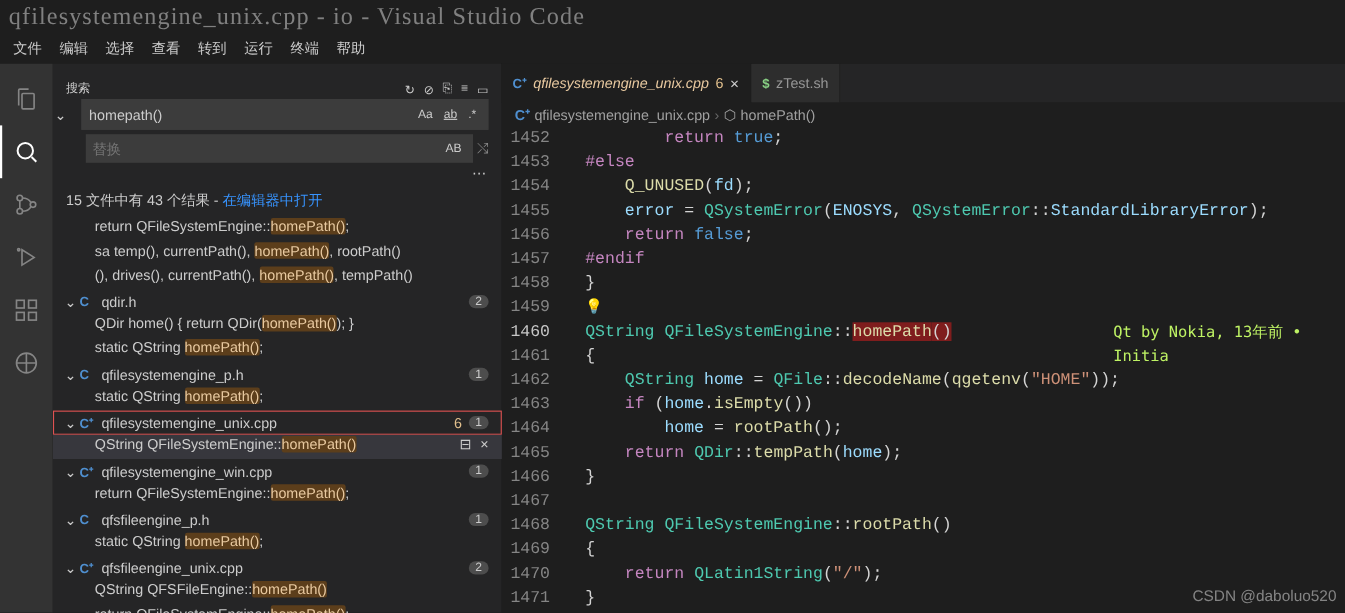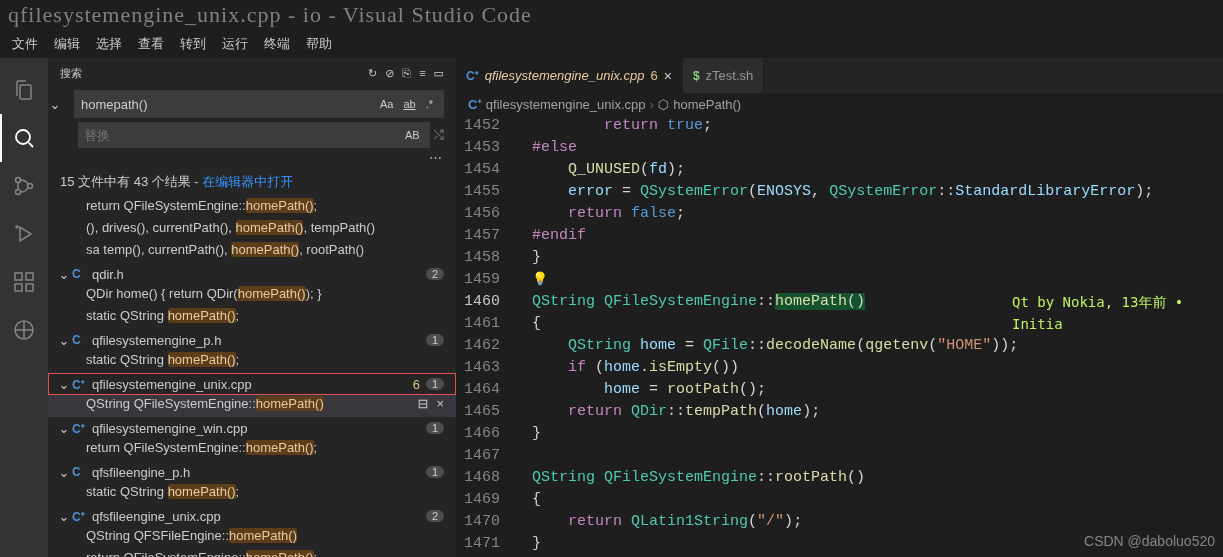--- a/index.html
+++ b/index.html
@@ -68,21 +68,21 @@
 .sidebar {
   width: 408px;
   background: #252526;
   display: flex;
   flex-direction: column;
   overflow: hidden;
 }
 .sidebar-header {
   height: 30px;
   display: flex;
-  align-items: center;
+  align-items: flex-end;
   padding: 0 12px;
   font-size: 11px;
   color: #cccccc;
   justify-content: space-between;
 }
 .sidebar-header-actions {
   display: flex;
   gap: 8px;
   color: #cccccc;
 }
@@ -290,21 +290,21 @@
   position: relative;
 }
 .tok-keyword { color: #c586c0; }
 .tok-type { color: #4ec9b0; }
 .tok-func { color: #dcdcaa; }
 .tok-str { color: #ce9178; }
 .tok-const { color: #569cd6; }
 .tok-var { color: #9cdcfe; }
 .tok-plain { color: #d4d4d4; }
 .tok-preproc { color: #c586c0; }
-.sel-bg { background: #14532d; }
+.sel-bg { background: #7f1d1d; }
 .bulb {
   position: absolute;
   color: #ffcc00;
   font-size: 13px;
 }
 .blame {
   position: absolute;
   color: #bef264;
   font-size: 14px;
   font-family: "Consolas", monospace;
@@ -415,24 +415,24 @@
     </div>
     <div style="text-align:right;padding:0 14px 2px 0;color:#ccc;cursor:pointer;">⋯</div>
     <div class="results-summary">
       <span>15 文件中有 43 个结果 - </span><span class="link">在编辑器中打开</span>
     </div>
     <div class="results-tree" id="results-tree">
         <div class="result-line">
           <span>return QFileSystemEngine::<span class="hl">homePath()</span>;</span>
         </div>
         <div class="result-line">
+          <span>sa temp(), currentPath(), <span class="hl">homePath()</span>, rootPath()</span>
+        </div>
+        <div class="result-line">
           <span>(), drives(), currentPath(), <span class="hl">homePath()</span>, tempPath()</span>
-        </div>
-        <div class="result-line">
-          <span>sa temp(), currentPath(), <span class="hl">homePath()</span>, rootPath()</span>
         </div>
         <div class="result-file">
           <span class="chevron">⌄</span>
           <span class="file-icon c">C</span>
           <span class="file-name">qdir.h</span>
           <span class="badge">2</span>
         </div>
         <div class="result-line">
           <span>QDir home() { return QDir(<span class="hl">homePath()</span>); }</span>
         </div>

